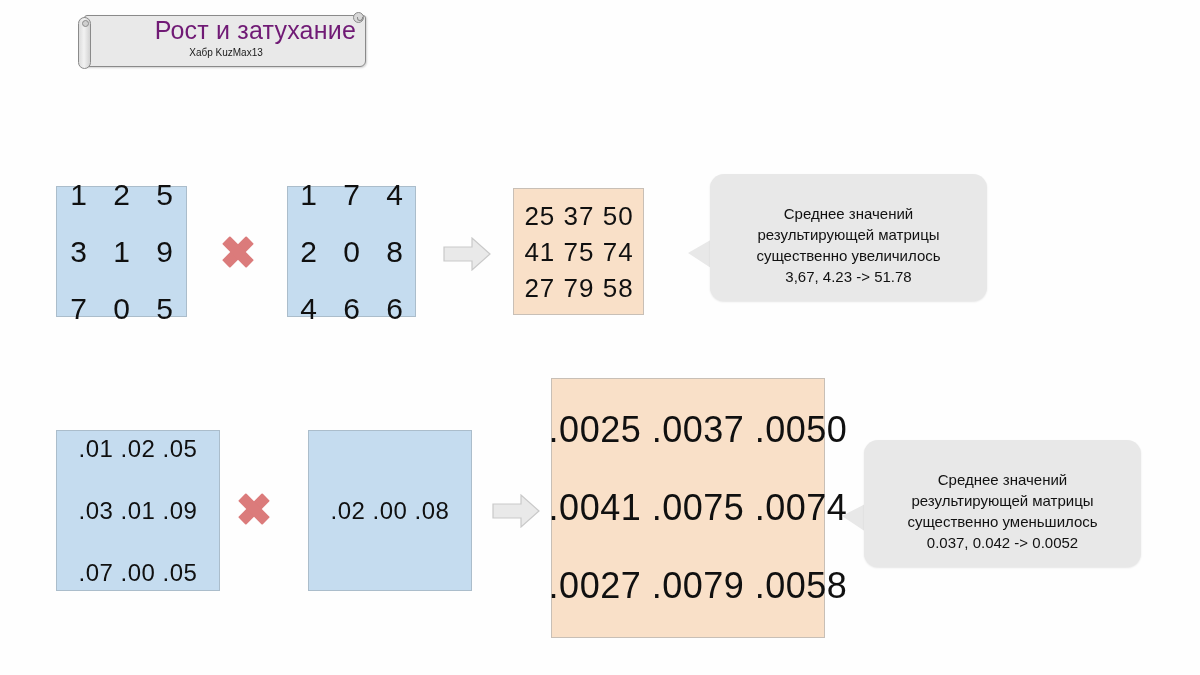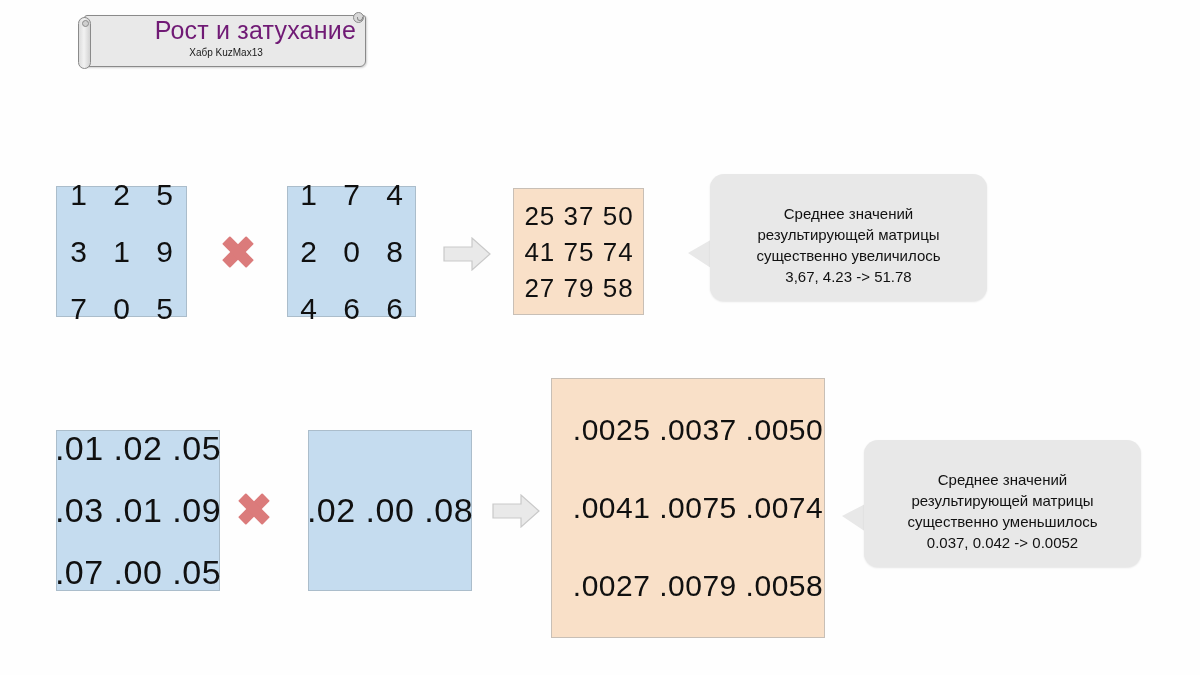--- a/index.html
+++ b/index.html
@@ -136,26 +136,26 @@
     letter-spacing: 1px;
     padding-left: 1px;
   }
 
   
   #matrix-d { left: 56px;  top: 430px; width: 164px; height: 161px; }
   #matrix-e { left: 308px; top: 430px; width: 164px; height: 161px; }
   #matrix-f { left: 551px; top: 378px; width: 274px; height: 260px; }
 
   #matrix-d .matrix-row, #matrix-e .matrix-row {
-    font-size: 34px;
+    font-size: 24px;
     line-height: 41px;
     letter-spacing: 0.5px;
   }
   #matrix-f .matrix-row {
-    font-size: 30px;
+    font-size: 36px;
     line-height: 78px;
     letter-spacing: 0.5px;
     margin-left: 20px;
   }
 
   
   .cross-icon {
     position: absolute;
     width: 34px;
     height: 34px;

